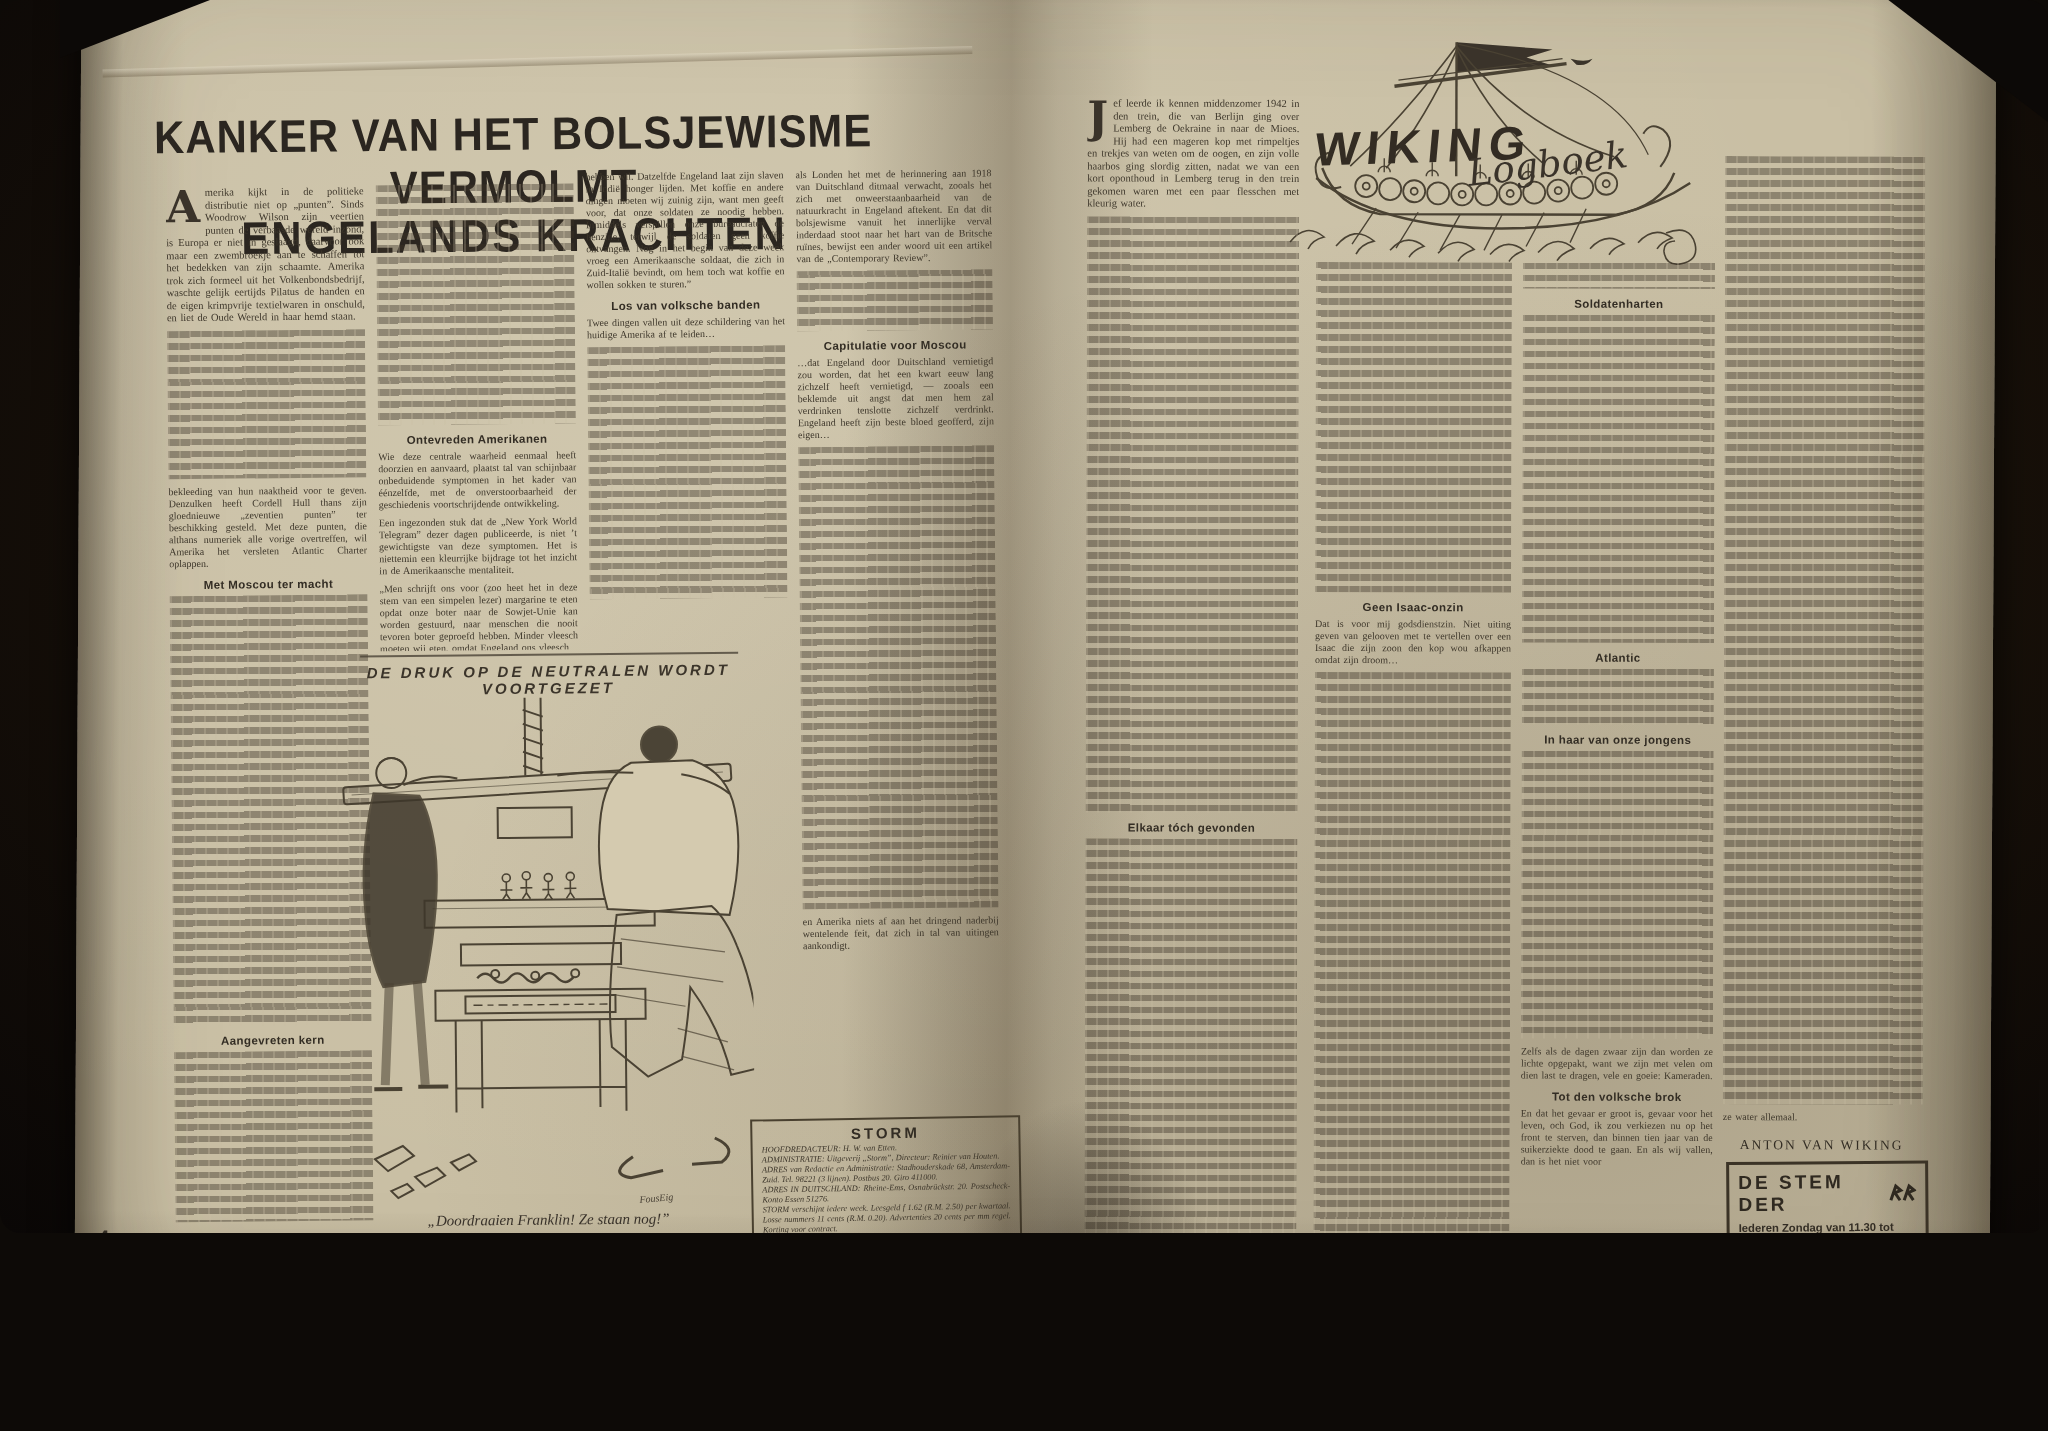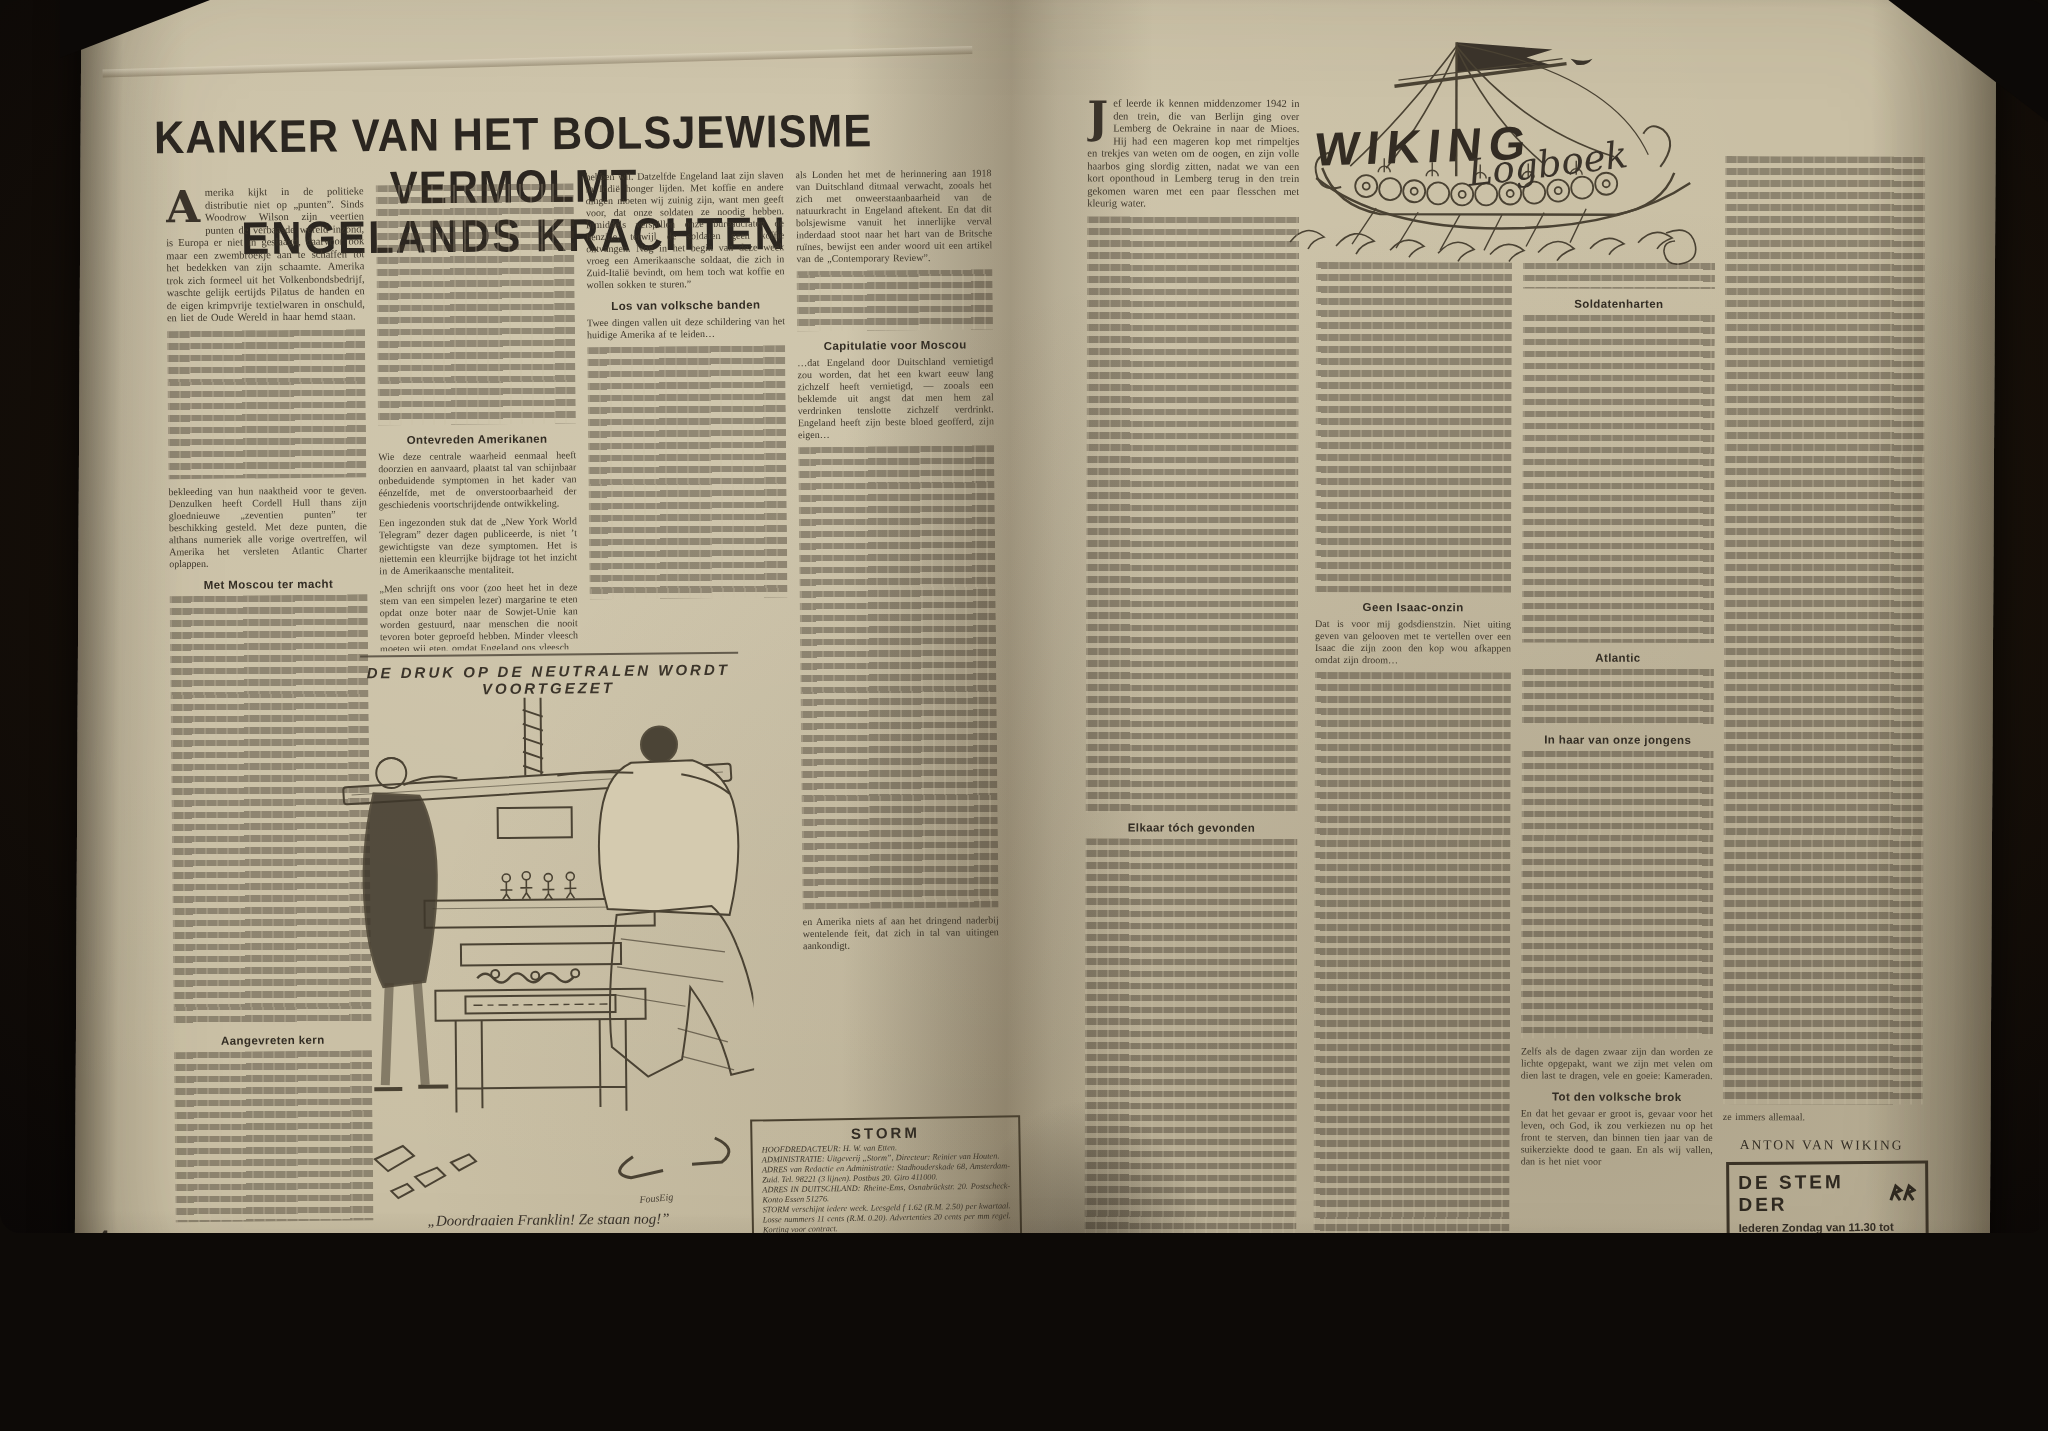--- a/index.html
+++ b/index.html
@@ -296,21 +296,21 @@
           <div class="subhead">Atlantic</div>
           <div class="sim" style="height: 56px;"></div>
           <div class="subhead">In haar van onze jongens</div>
           <div class="sim" style="height: 288px;"></div>
           <div class="para">Zelfs als de dagen zwaar zijn dan worden ze lichte opgepakt, want we zijn met velen om dien last te dragen, vele en goeie: Kameraden.</div>
           <div class="subhead">Tot den volksche brok</div>
           <div class="para">En dat het gevaar er groot is, gevaar voor het leven, och God, ik zou verkiezen nu op het front te sterven, dan binnen tien jaar van de suikerziekte dood te gaan. En als wij vallen, dan is het niet voor</div>
         </div>
       <div class="col" id="rc4">
           <div class="sim" style="height: 948px;"></div>
-          <div class="para">ze immers allemaal.</div>
+          <div class="para">ze water allemaal.</div>
         </div>
 
       <div class="byline">ANTON VAN WIKING</div>
 
       <div class="radiobox">
         <div class="radio-title">
           <span>DE STEM DER</span>
           <svg width="32" height="22" viewBox="0 0 34 22">
             <polyline points="3,20 9,3 15,8 8,11 14,20" fill="none" stroke="#2f2920" stroke-width="3.6"></polyline>
             <polyline points="19,20 25,3 31,8 24,11 30,20" fill="none" stroke="#2f2920" stroke-width="3.6"></polyline>

